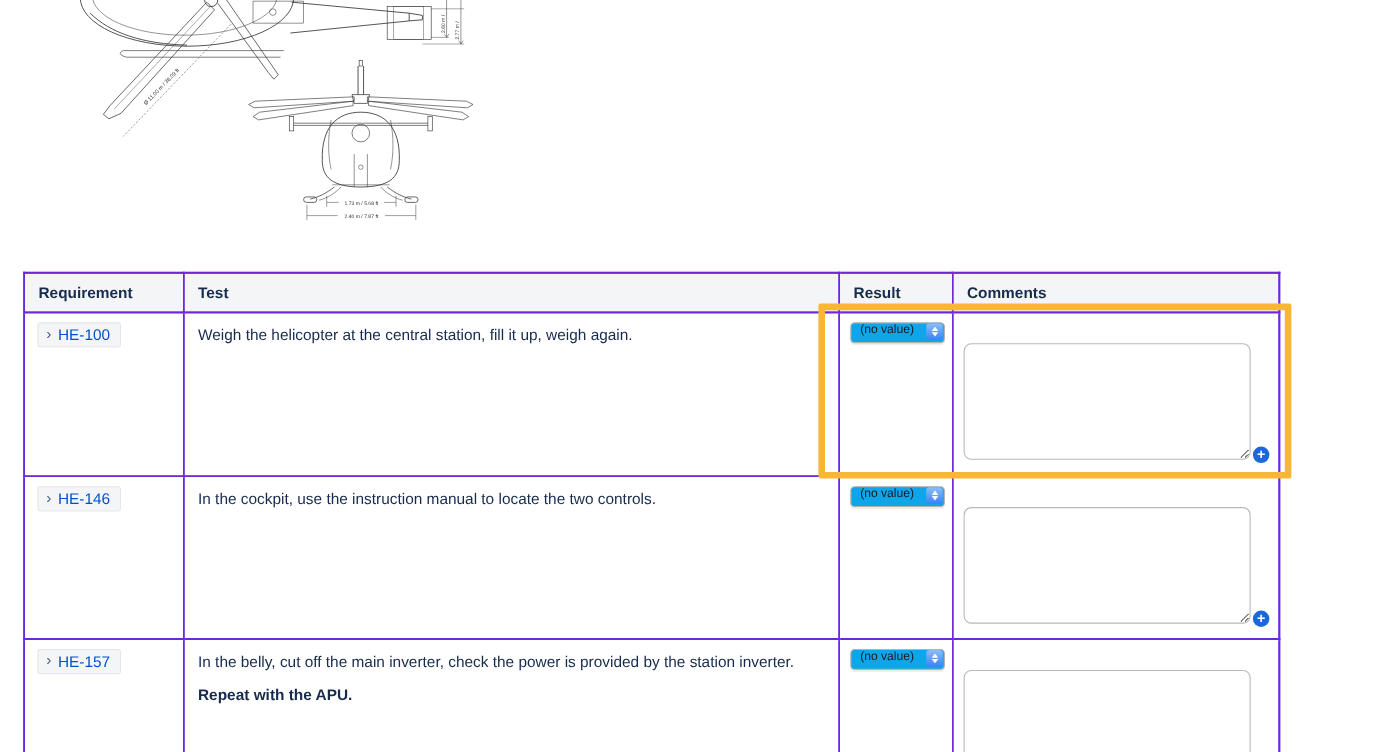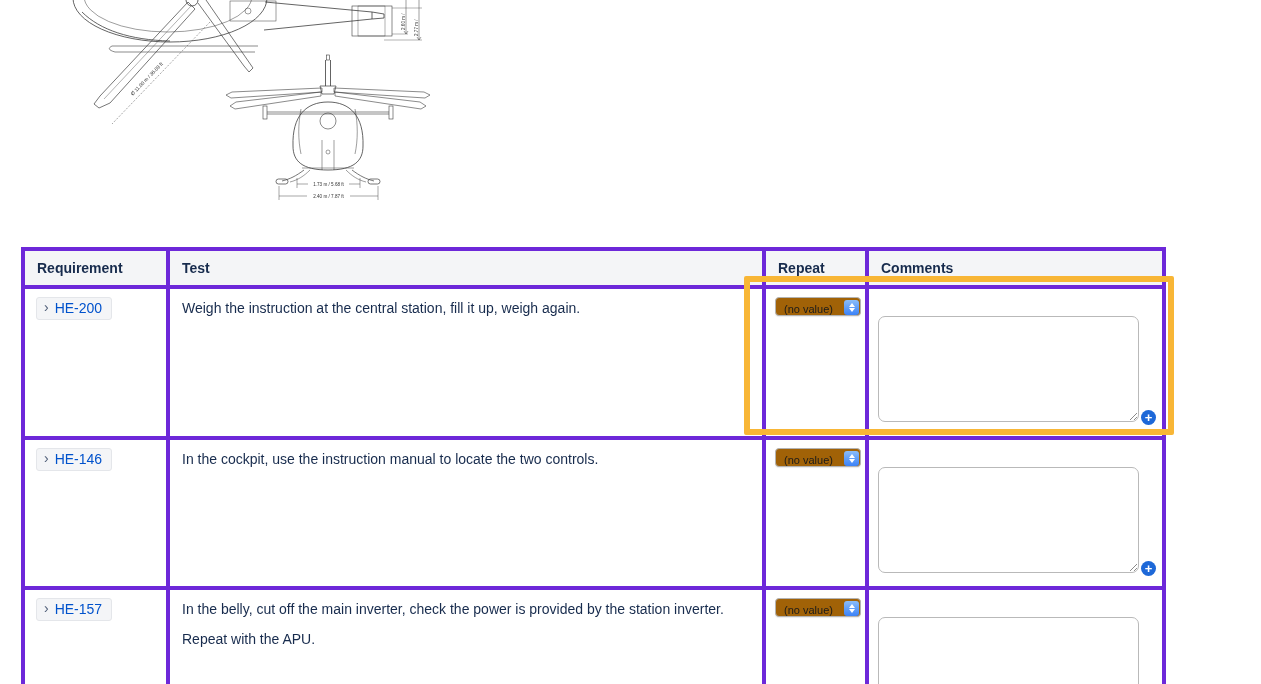--- a/index.html
+++ b/index.html
@@ -12,21 +12,21 @@
   
   .diagram{position:absolute;left:20px;top:0;width:420px;height:208px;}
 
   
   table.req{
     position:absolute;left:21px;top:247px;width:1141px;
     border-collapse:collapse;table-layout:fixed;
     font-size:14px;color:#172B4D;
   }
   table.req th, table.req td{
-    border:4px solid #6d28d9;vertical-align:top;text-align:left;
+    border:2px solid #6d28d9;vertical-align:top;text-align:left;
     padding:0;position:relative;background:#fff;
   }
   table.req thead th{
     background:#F4F5F7;height:34px;vertical-align:middle;
     font-weight:bold;color:#172B4D;padding:0 0 0 12px;font-size:14px;
   }
   tr.r1 td{height:147px;}
   tr.r2 td{height:146px;}
   tr.r3 td{height:150px;}
 
@@ -35,28 +35,28 @@
     display:inline-flex;align-items:center;gap:6px;
     margin:8px 0 0 11px;padding:2px 9px 3px 7px;
     background:#F4F5F7;border:1px solid #E4E6EA;border-radius:3px;
     cursor:pointer;white-space:nowrap;
   }
   .key-badge .chev{color:#505F79;font-size:14px;line-height:14px;transform:translateY(-1px);}
   .key-badge .key{color:#0052CC;font-size:14px;text-decoration:none;}
 
   
   .test-text{margin:0;padding:9px 14px 0 12px;line-height:20px;color:#172B4D;}
-  .test-text + .test-text{padding-top:10px;}
+  .test-text + .test-text{padding-top:10px;font-weight:bold;}
 
   
   .mac-select{
     position:absolute;left:9px;top:8px;width:86px;height:19px;
-    background:#a16207;border:1px solid #B3B3B3;border-radius:4px;
+    background:#0ea5e9;border:1px solid #B3B3B3;border-radius:4px;
     box-shadow:0 1px 1px rgba(0,0,0,.08);
-    display:flex;align-items:flex-end;cursor:pointer;box-sizing:border-box;
+    display:flex;align-items:flex-start;cursor:pointer;box-sizing:border-box;
   }
   .mac-select .sel-text{flex:1;font-size:11px;color:#1b1b1b;padding-left:8px;white-space:nowrap;}
   .mac-select .sel-btn{
     width:15px;height:15px;margin-right:1px;border-radius:3px;
     background:linear-gradient(#8BBDF9,#3B82F7);
     display:flex;flex-direction:column;align-items:center;justify-content:center;gap:1px;
   }
   .sel-btn i{display:block;width:0;height:0;border-left:3px solid transparent;border-right:3px solid transparent;}
   .sel-btn i.up{border-bottom:4px solid #fff;}
   .sel-btn i.dn{border-top:4px solid #fff;}
@@ -174,35 +174,35 @@
     <colgroup>
         <col style="width:145px">
         <col style="width:596px">
         <col style="width:103px">
         <col style="width:297px">
       </colgroup>
     <thead>
       <tr>
         <th>Requirement</th>
         <th>Test</th>
-        <th>Repeat</th>
+        <th>Result</th>
         <th>Comments</th>
       </tr>
     </thead>
     <tbody>
 
       <tr class="r1">
         <td>
           <span class="key-badge">
             <span class="chev">›</span>
-            <a class="key">HE-200</a>
+            <a class="key">HE-100</a>
           </span>
         </td>
         <td>
-            <p class="test-text">Weigh the instruction at the central station, fill it up, weigh again.</p>
+            <p class="test-text">Weigh the helicopter at the central station, fill it up, weigh again.</p>
           </td>
         <td>
           <div class="mac-select">
             <span class="sel-text">(no value)</span>
             <span class="sel-btn">
                 <i class="up"></i>
                 <i class="dn"></i>
               </span>
           </div>
         </td>

